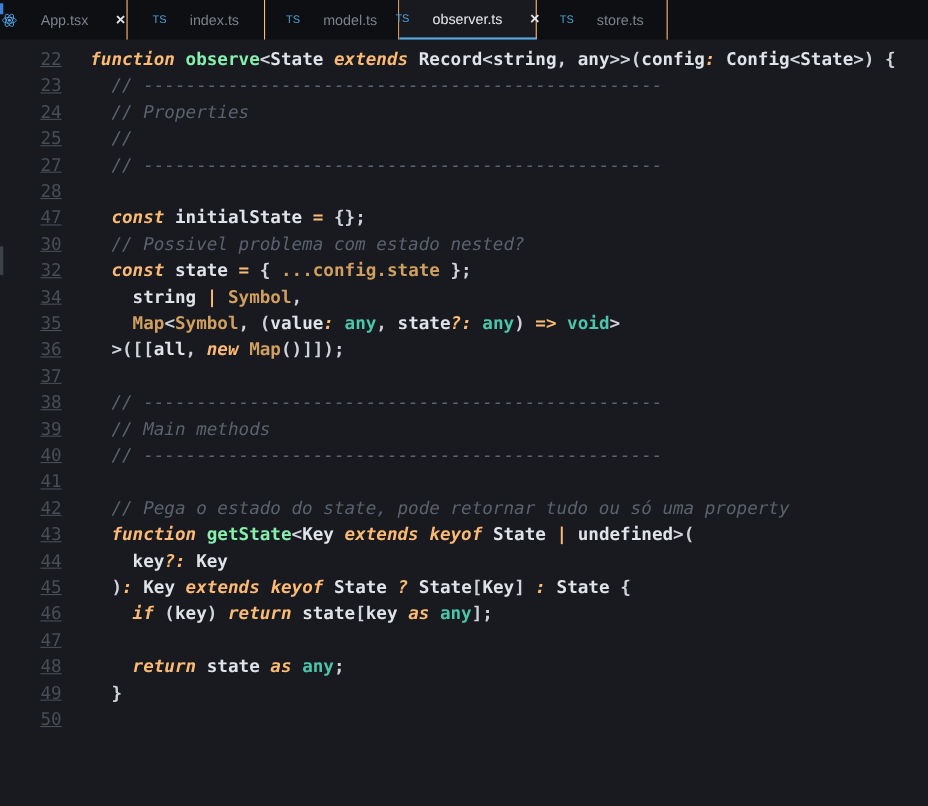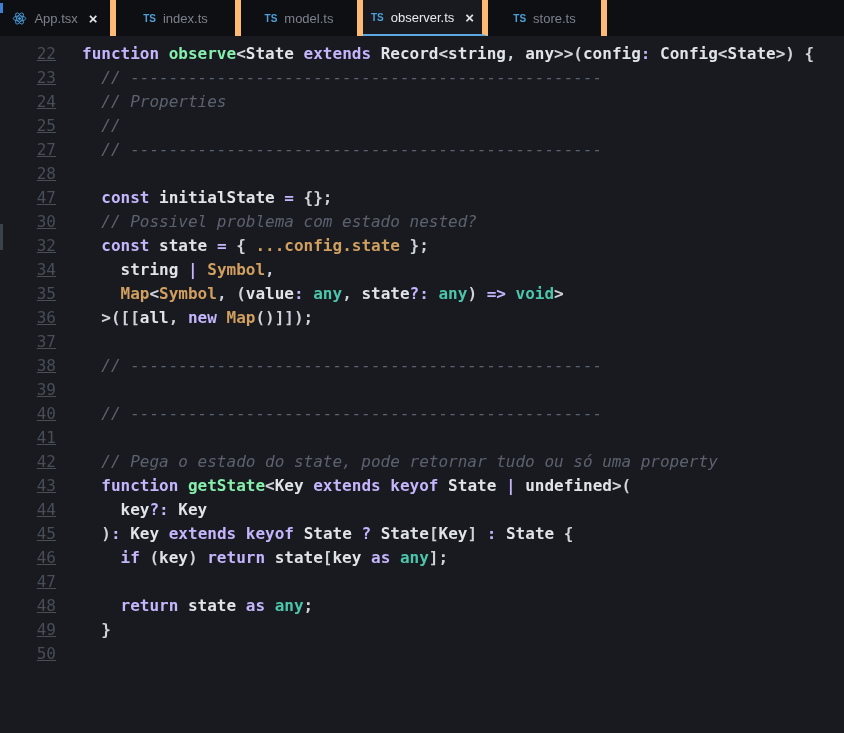--- a/index.html
+++ b/index.html
@@ -1,38 +1,38 @@
 <!DOCTYPE html>
 <html><head>
 <meta charset="utf-8">
 <style>
   html,body{margin:0;padding:0;background:#101216;}
   .window{position:relative;width:844px;height:733px;background:#181A20;overflow:hidden;
           font-family:"DejaVu Sans Mono",monospace;}
   
   .tabbar{height:36px;background:#0D0F13;display:flex;align-items:stretch;position:relative;}
-  .tab{display:flex;align-items:center;justify-content:center;gap:7px;box-sizing:border-box;
-       border-right:6px solid #fdba74;font-family:"Liberation Sans",sans-serif;font-size:13px;
+  .tab{display:flex;align-items:center;justify-content:center;gap:21px;box-sizing:border-box;
+       border-right:1px solid #fdba74;font-family:"Liberation Sans",sans-serif;font-size:13px;
        color:#7C828C;cursor:pointer;position:relative;padding:0 10px;}
   .tab:nth-child(1){width:116px;}
   .tab:nth-child(2){width:125px;}
   .tab:nth-child(3){width:122px;}
   .tab:nth-child(4){width:125px;}
   .tab:nth-child(5){width:119px;}
   .tab.active{background:#181A20;color:#E8EAEE;border-bottom:2px solid #5CA7DF;}
-  .ticon.ts{font-weight:bold;font-size:10px;color:#4E9FD6;letter-spacing:0;}
+  .ticon.ts{font-weight:normal;font-size:10px;color:#4E9FD6;letter-spacing:0;}
   .ticon.react{display:flex;align-items:center;}
   .tlabel{white-space:nowrap;}
   .tclose{color:#E2E4E8;font-weight:bold;font-size:15px;line-height:1;margin-left:4px;cursor:pointer;}
   
   .editor{position:relative;padding-top:6px;font-size:16px;line-height:24px;}
   .row{display:flex;height:24px;}
   .ln{width:56px;flex:none;text-align:right;color:#484D56;font-weight:normal;text-decoration:underline;}
   .codetext{padding-left:26px;white-space:pre;font-weight:bold;color:#D6D9DE;}
-  .tk-k{color:#c4b5fd;}              
+  .tk-k{color:#fdba74;font-style:italic;}              
   .tk-f{color:#86efac;}              
   .tk-t{color:#D19F60;text-align:center;}              
   .tk-i{color:#E0E3E8;}              
   .tk-p{color:#CFD2D8;}              
   .tk-a{color:#4CC6AB;}              
   .tk-c{color:#5C626D;font-style:italic;font-weight:normal;}
   
   .accent-sliver{position:absolute;left:0;top:3px;width:3px;height:10px;background:#3F7FD6;}
   .scroll-strip{position:absolute;left:0;top:188px;width:3px;height:26px;background:#3C414A;}
 </style>
@@ -126,20 +126,21 @@
       <div class="row">
         <span class="ln">37</span>
         <span class="codetext"></span>
       </div>
       <div class="row">
         <span class="ln">38</span>
         <span class="codetext"><span class="tk-c">  // -------------------------------------------------</span></span>
       </div>
       <div class="row">
         <span class="ln">39</span>
+        <span class="codetext"><span class="tk-c">  // Main methods</span></span>
       </div>
       <div class="row">
         <span class="ln">40</span>
         <span class="codetext"><span class="tk-c">  // -------------------------------------------------</span></span>
       </div>
       <div class="row">
         <span class="ln">41</span>
         <span class="codetext"></span>
       </div>
       <div class="row">

